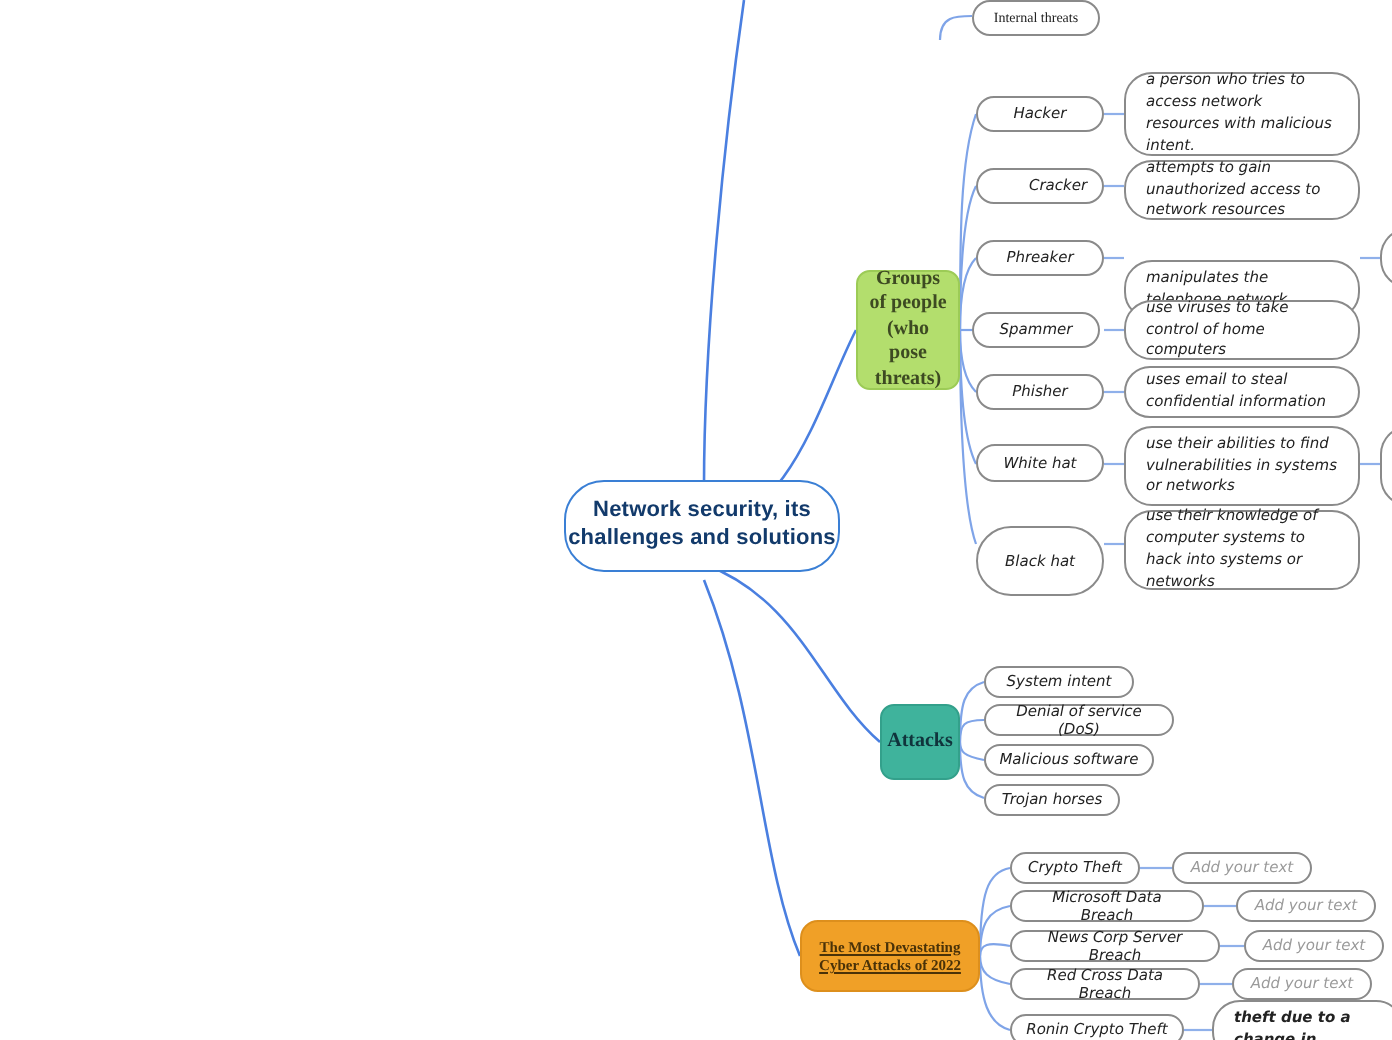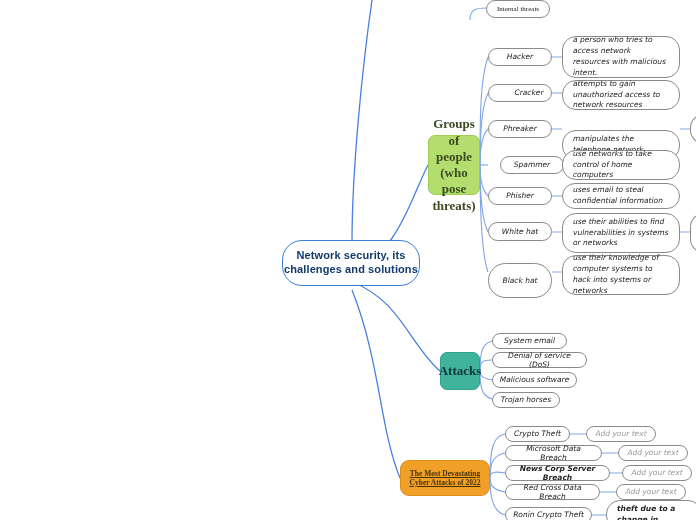--- a/index.html
+++ b/index.html
@@ -36,21 +36,21 @@
     border-radius: 20px;
     color: #123a6b;
     font-weight: bold;
     font-size: 11px;
     letter-spacing: .1px;
     padding: 4px 0;
   }
   
   .topic {
     border-radius: 7px;
-    font-size: 13px;
+    font-size: 10px;
     font-weight: bold;
     color: #3a2f10;
     padding: 3px 4px;
     font-family: "Liberation Serif", serif;
   }
   .topic.green  { background: #b3de6d; border: 1px solid #9ccb56; color: #3d4a22; }
   .topic.teal   { background: #3fb39c; border: 1px solid #33a08b; color: #10343c; }
   .topic.orange { background: #f0a027; border: 1px solid #dd8f1c; color: #4a3208;
                   border-radius: 9px; font-size: 7.5px; text-decoration: underline; }
   
@@ -148,21 +148,21 @@
 
   <div class="node pill" style="left:488px; top:48px; width:64px; height:18px;">
     <span>Hacker</span>
     </div>
   <div class="node pill" style="left:488px; top:84px; width:64px; height:18px;padding-left:24px;">
     <span>Cracker</span>
     </div>
   <div class="node pill" style="left:488px; top:120px; width:64px; height:18px;">
     <span>Phreaker</span>
     </div>
-  <div class="node pill" style="left:500px; top:156px; width:64px; height:18px;">
+  <div class="node pill" style="left:486px; top:156px; width:64px; height:18px;">
     <span>Spammer</span>
     </div>
   <div class="node pill" style="left:488px; top:187px; width:64px; height:18px;">
     <span>Phisher</span>
     </div>
   <div class="node pill" style="left:488px; top:222px; width:64px; height:19px;">
     <span>White hat</span>
     </div>
   <div class="node pill" style="left:488px; top:263px; width:64px; height:35px;">
     <span>Black hat</span>
@@ -171,61 +171,61 @@
   <div class="node pill desc" style="left:562px; top:36px; width:118px; height:42px;">
     <span>a person who tries to access network resources with malicious intent.</span>
     </div>
   <div class="node pill desc" style="left:562px; top:80px; width:118px; height:30px;">
     <span>attempts to gain unauthorized access to network resources</span>
     </div>
   <div class="node pill desc" style="left:562px; top:130px; width:118px; height:30px;">
     <span>manipulates the telephone network</span>
     </div>
   <div class="node pill desc" style="left:562px; top:150px; width:118px; height:30px;">
-    <span>use networks to take control of home computers</span>
+    <span>use viruses to take control of home computers</span>
     </div>
   <div class="node pill desc" style="left:562px; top:183px; width:118px; height:26px;">
     <span>uses email to steal confidential information</span>
     </div>
   <div class="node pill desc" style="left:562px; top:213px; width:118px; height:40px;">
     <span>use their abilities to find vulnerabilities in systems or networks</span>
     </div>
   <div class="node pill desc" style="left:562px; top:255px; width:118px; height:40px;">
     <span>use their knowledge of computer systems to hack into systems or networks</span>
     </div>
 
   <div class="node pill desc clip-right" style="left:690px; top:114px; width:30px; height:30px;"></div>
   <div class="node pill desc clip-right" style="left:690px; top:213px; width:30px; height:40px;"></div>
 
   <div class="node topic teal" style="left:440px; top:352px; width:40px; height:38px;">
     <span>Attacks</span>
   </div>
   <div class="node pill" style="left:492px; top:333px; width:75px; height:16px;">
-    <span>System email</span>
+    <span>System intent</span>
     </div>
   <div class="node pill" style="left:492px; top:352px; width:95px; height:16px;">
     <span>Denial of service (DoS)</span>
     </div>
   <div class="node pill" style="left:492px; top:372px; width:85px; height:16px;">
     <span>Malicious software</span>
     </div>
   <div class="node pill" style="left:492px; top:392px; width:68px; height:16px;">
     <span>Trojan horses</span>
     </div>
 
   <div class="node topic orange" style="left:400px; top:460px; width:90px; height:36px;">
     <span>The Most Devastating Cyber Attacks of 2022</span>
   </div>
   <div class="node pill" style="left:505px; top:426px; width:65px; height:16px;">
     <span>Crypto Theft</span>
     </div>
   <div class="node pill" style="left:505px; top:445px; width:97px; height:16px;">
     <span>Microsoft Data Breach</span>
     </div>
-  <div class="node pill" style="left:505px; top:465px; width:105px; height:16px;font-weight:bold;">
+  <div class="node pill" style="left:505px; top:465px; width:105px; height:16px;">
     <span>News Corp Server Breach</span>
     </div>
   <div class="node pill" style="left:505px; top:484px; width:95px; height:16px;">
     <span>Red Cross Data Breach</span>
     </div>
   <div class="node pill" style="left:505px; top:507px; width:87px; height:16px;">
     <span>Ronin Crypto Theft</span>
     </div>
 
   <div class="node pill ghost" style="left:586px; top:426px; width:70px; height:16px;">

